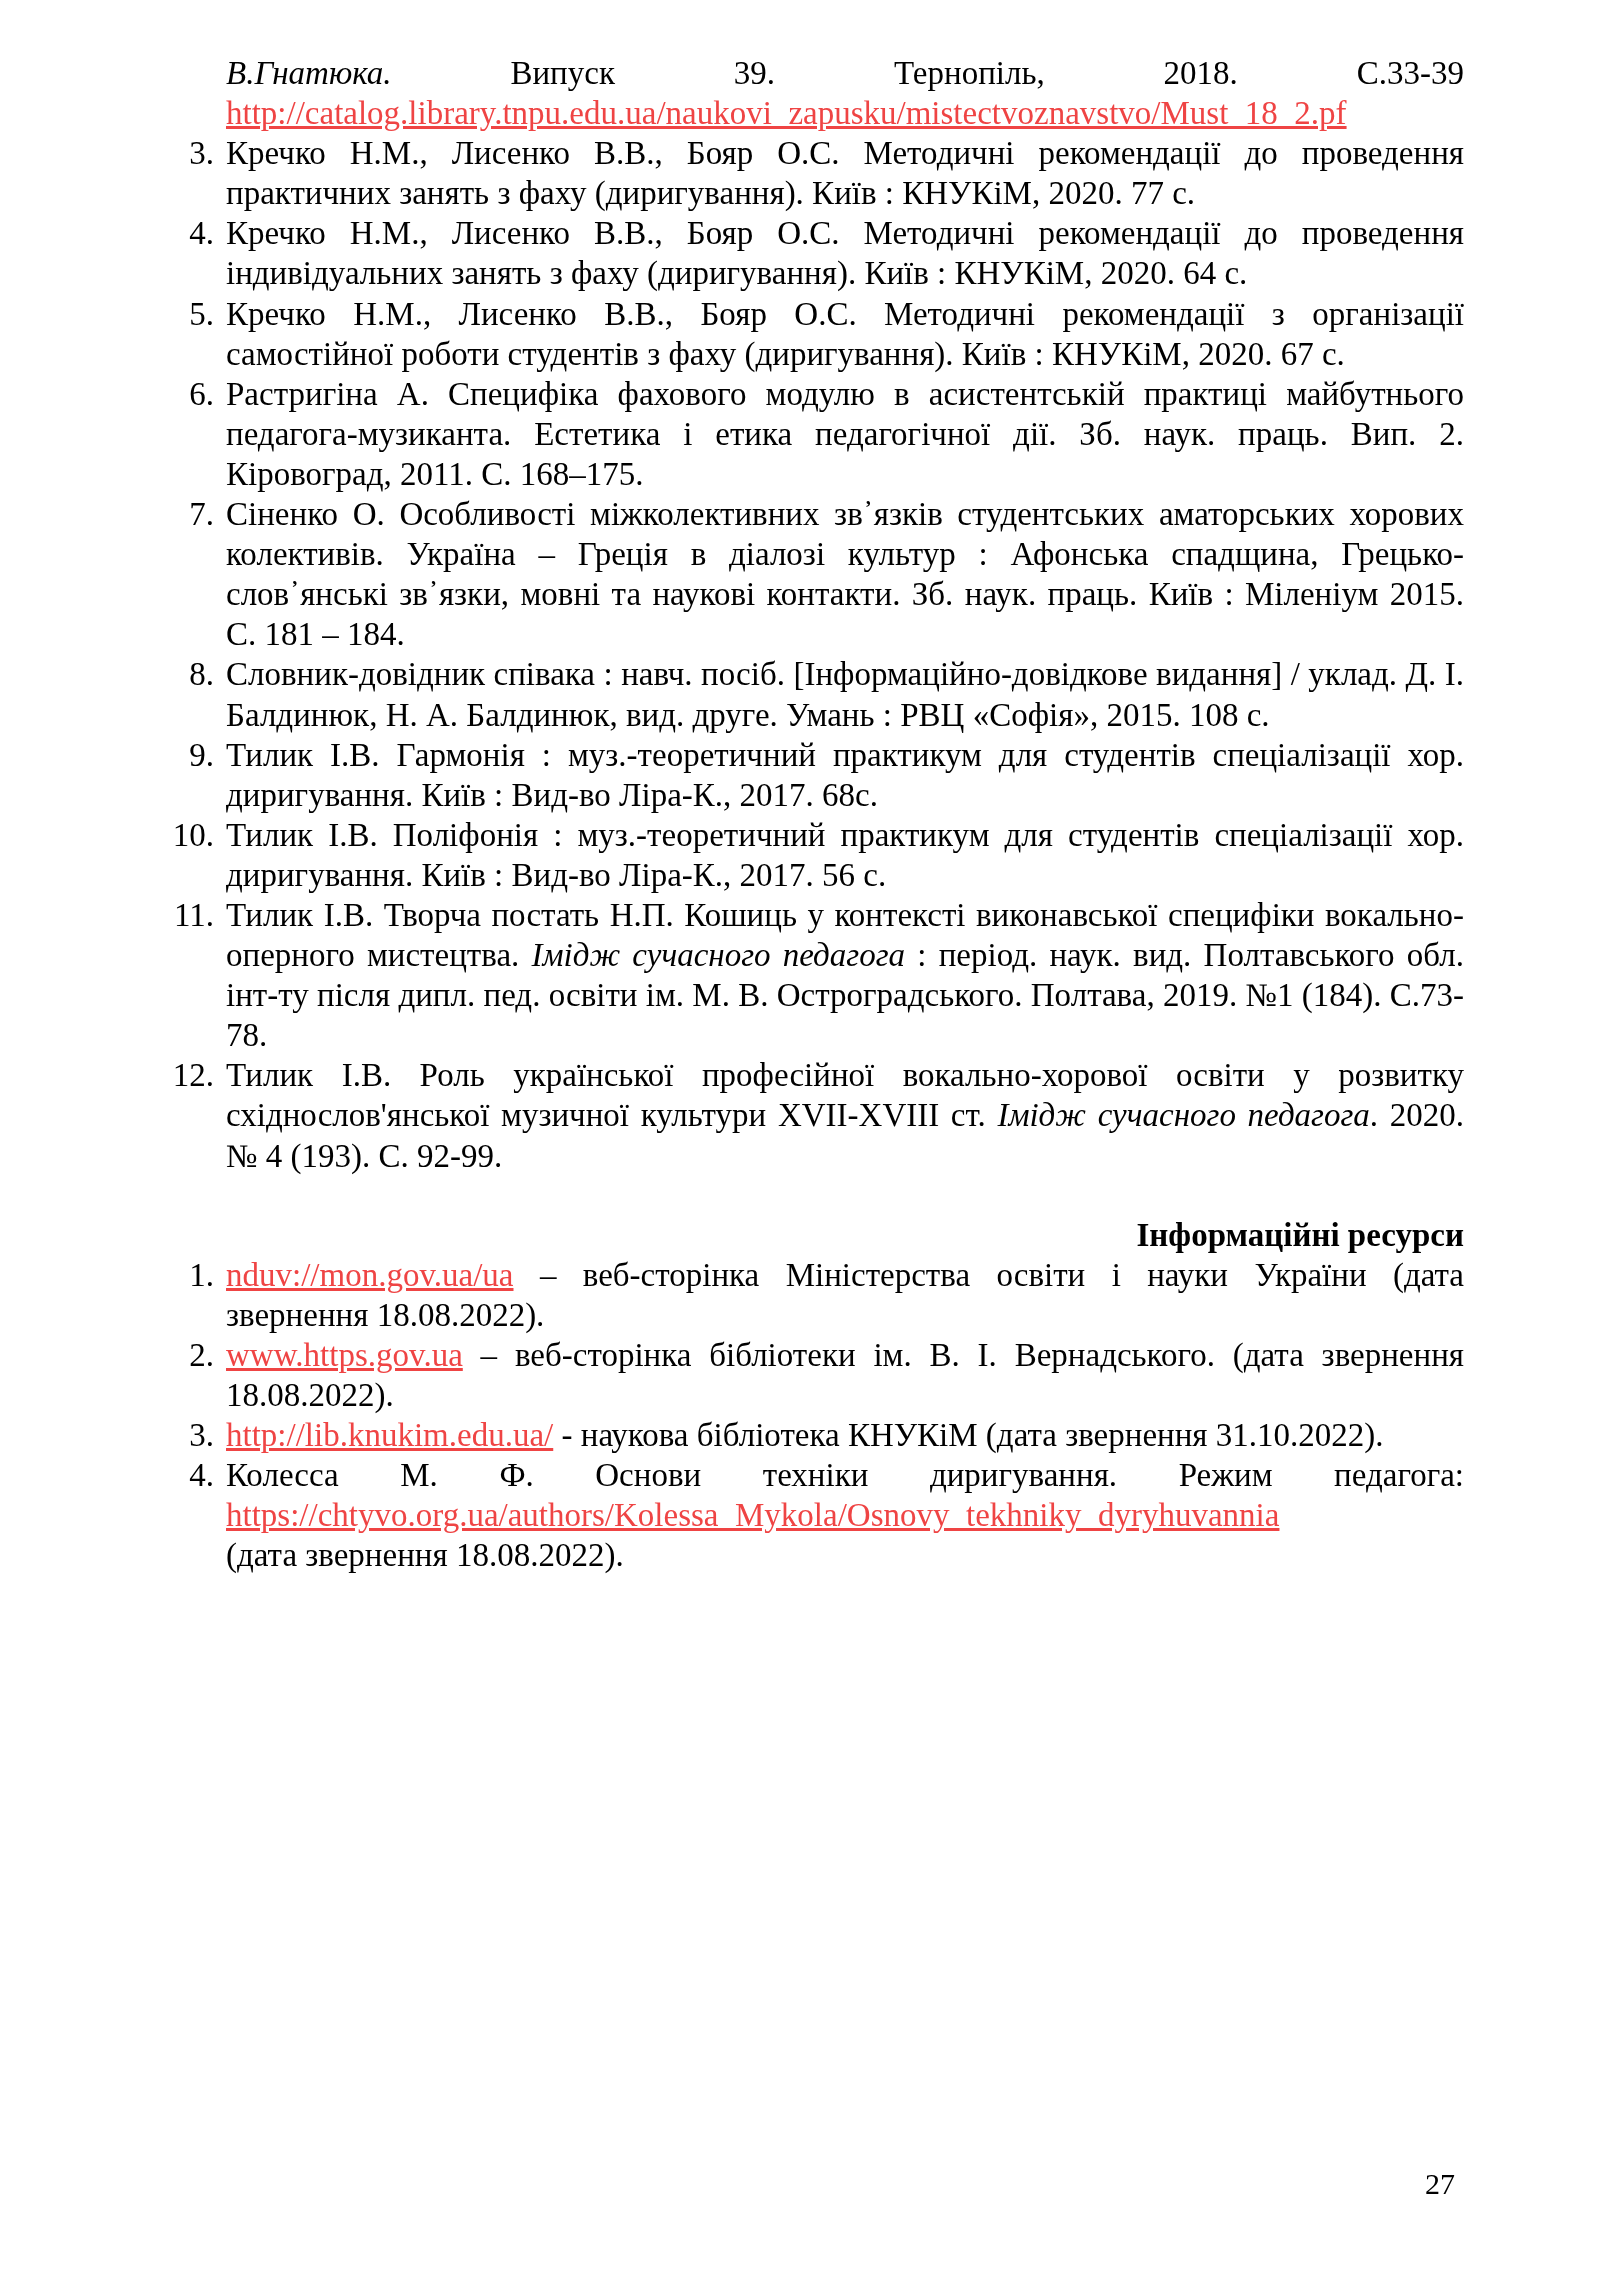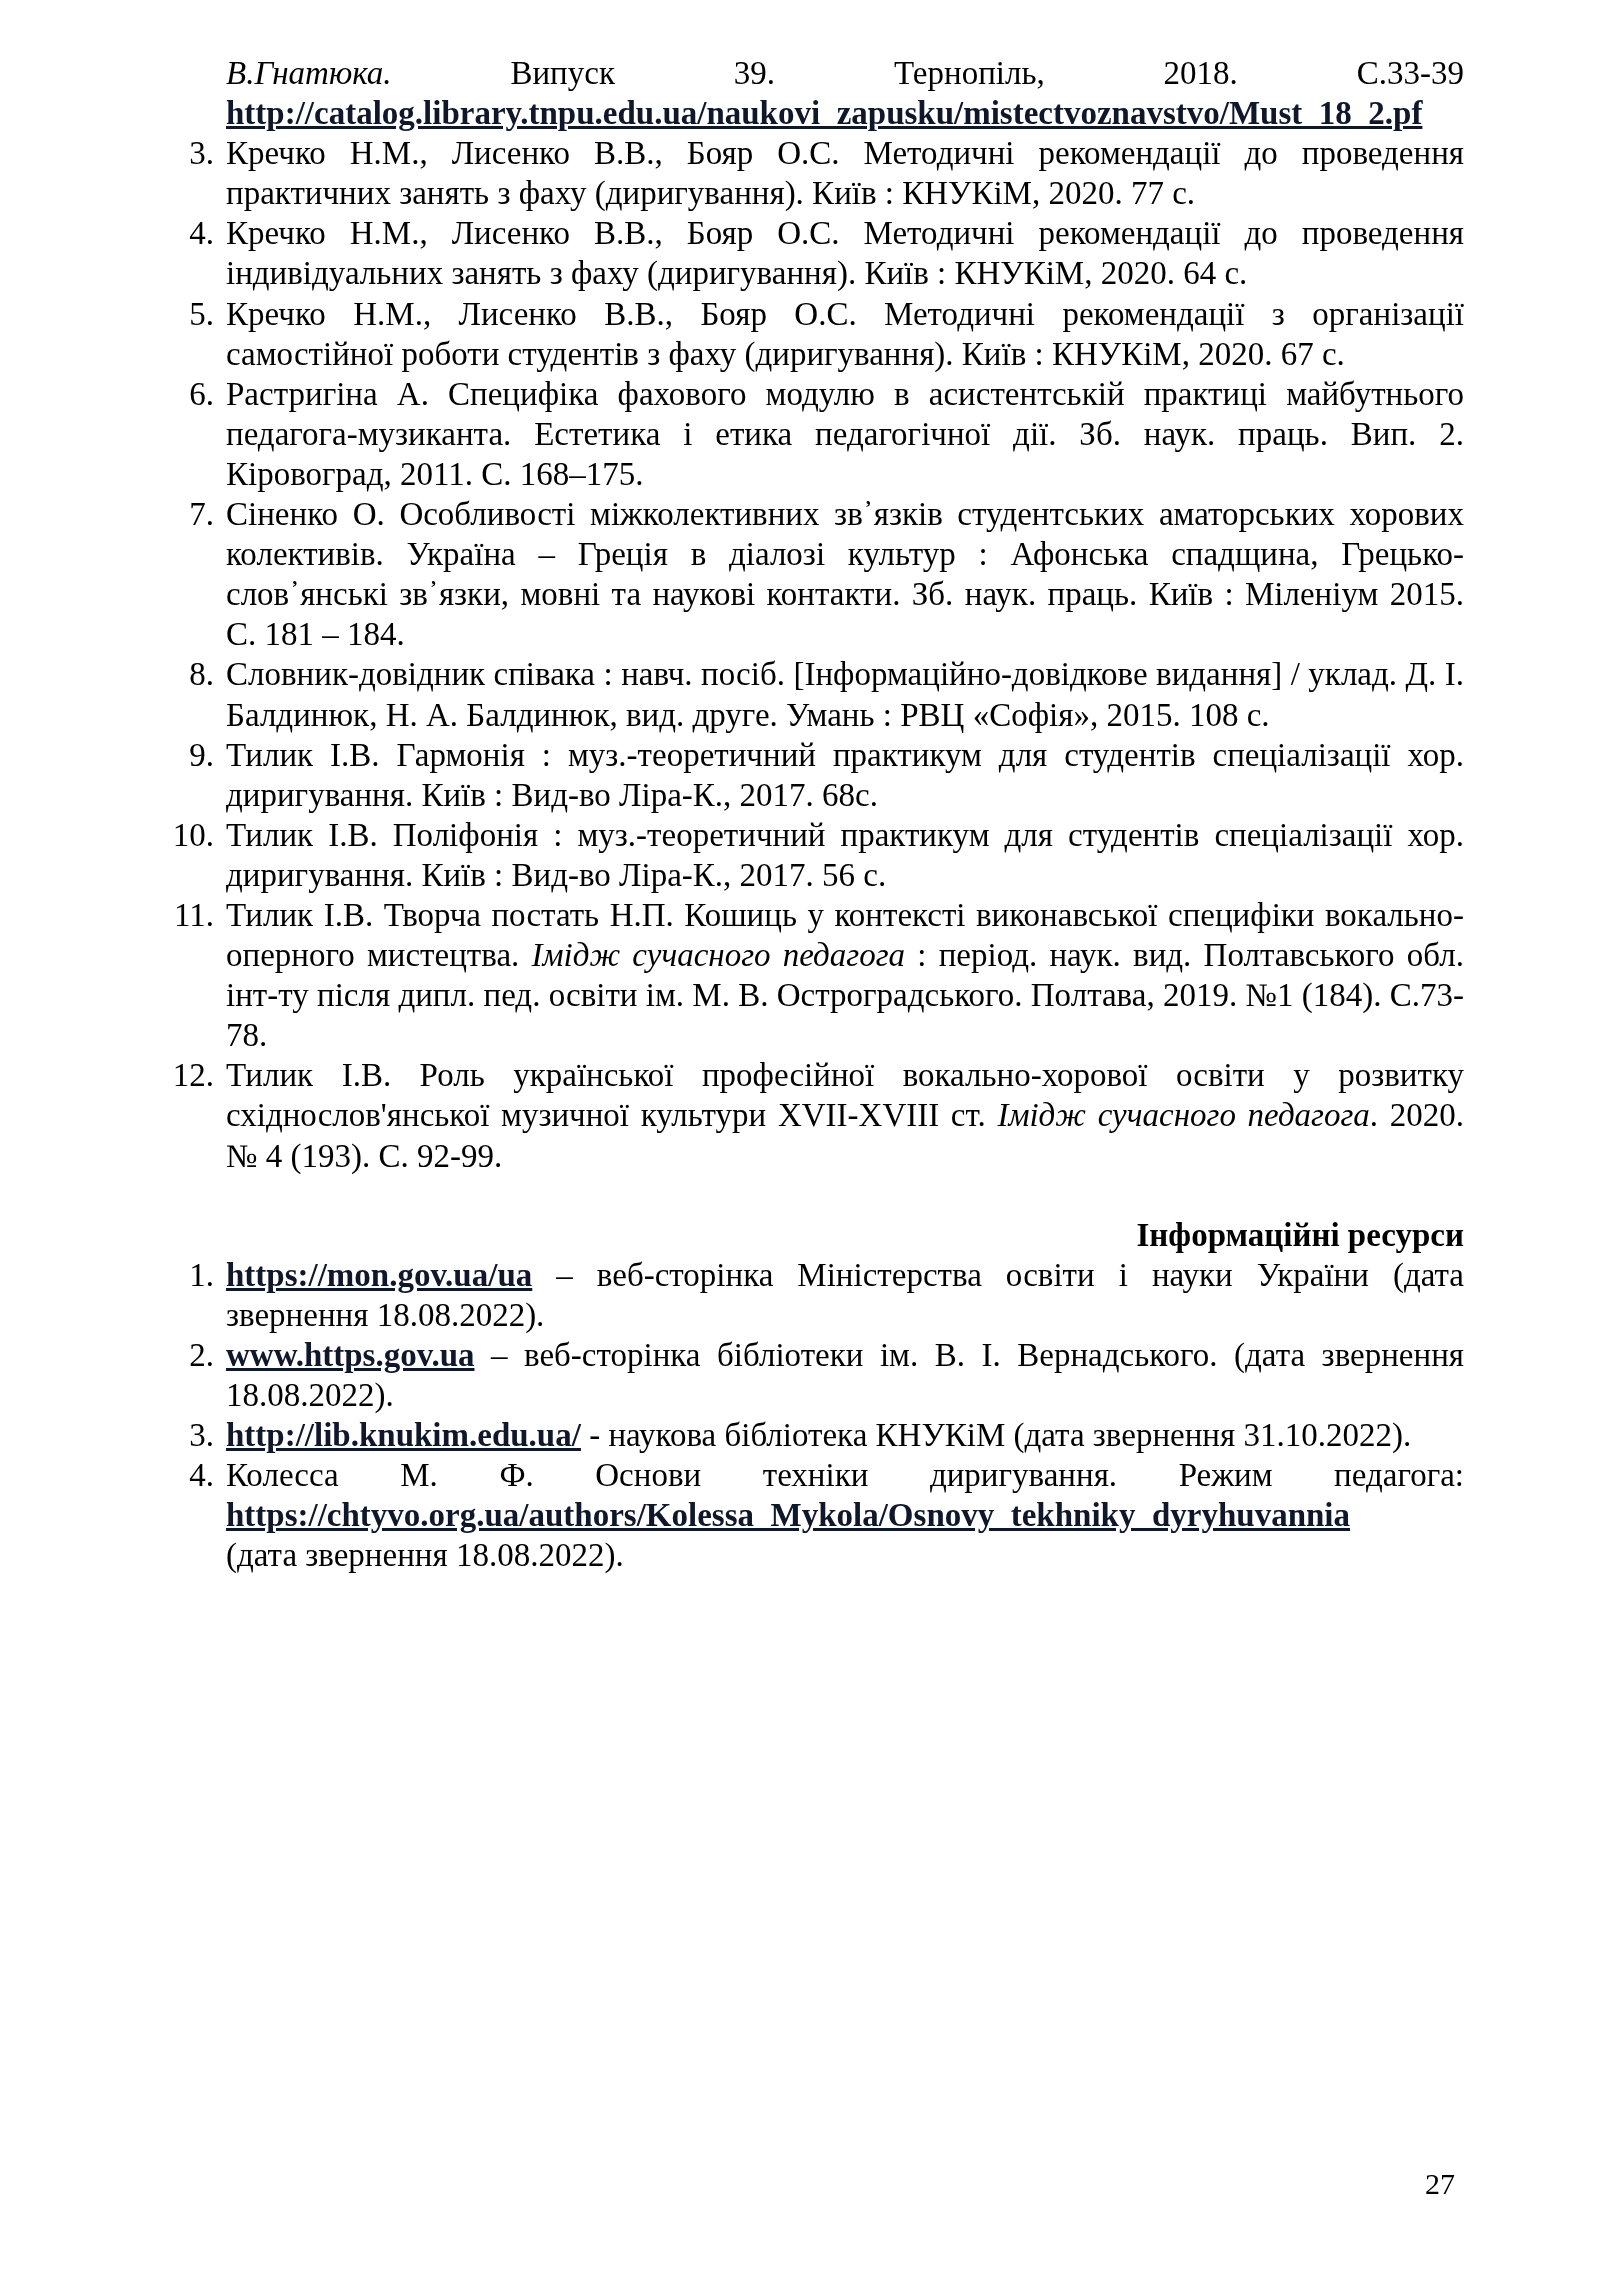--- a/index.html
+++ b/index.html
@@ -49,24 +49,23 @@
     left: 0;
     top: 0;
     width: 49px;
     text-align: right;
     text-align-last: right;
   }
   ol.refs > li > .txt {
     display: block;
   }
   a.link {
-    color: #0f172a;
+    color: #ef4444;
     text-decoration: underline;
     text-underline-offset: 2px;
-    font-weight: bold;
   }
   .ital {
     font-style: italic;
   }
   .section-title {
     text-align: right;
     font-weight: bold;
     margin: 0;
     padding: 0;
   }
@@ -165,21 +164,21 @@
     </ol>
 
     <div class="spacer-line"></div>
 
     <div class="section-title">Інформаційні ресурси</div>
 
     <ol class="refs">
 
       <li>
         <span class="num">1.</span>
-        <span class="txt j"><a class="link" href="#">https://mon.gov.ua/ua</a><span> – веб-сторінка Міністерства освіти і науки України (дата звернення 18.08.2022).</span></span>
+        <span class="txt j"><a class="link" href="#">nduv://mon.gov.ua/ua</a><span> – веб-сторінка Міністерства освіти і науки України (дата звернення 18.08.2022).</span></span>
       </li>
 
       <li>
         <span class="num">2.</span>
         <span class="txt j"><a class="link" href="#">www.https.gov.ua</a><span> – веб-сторінка бібліотеки ім. В. І. Вернадського. (дата звернення 18.08.2022).</span></span>
       </li>
 
       <li>
         <span class="num">3.</span>
         <span class="txt j"><a class="link" href="#">http://lib.knukim.edu.ua/</a><span> - наукова бібліотека КНУКіМ (дата звернення 31.10.2022).</span></span>

